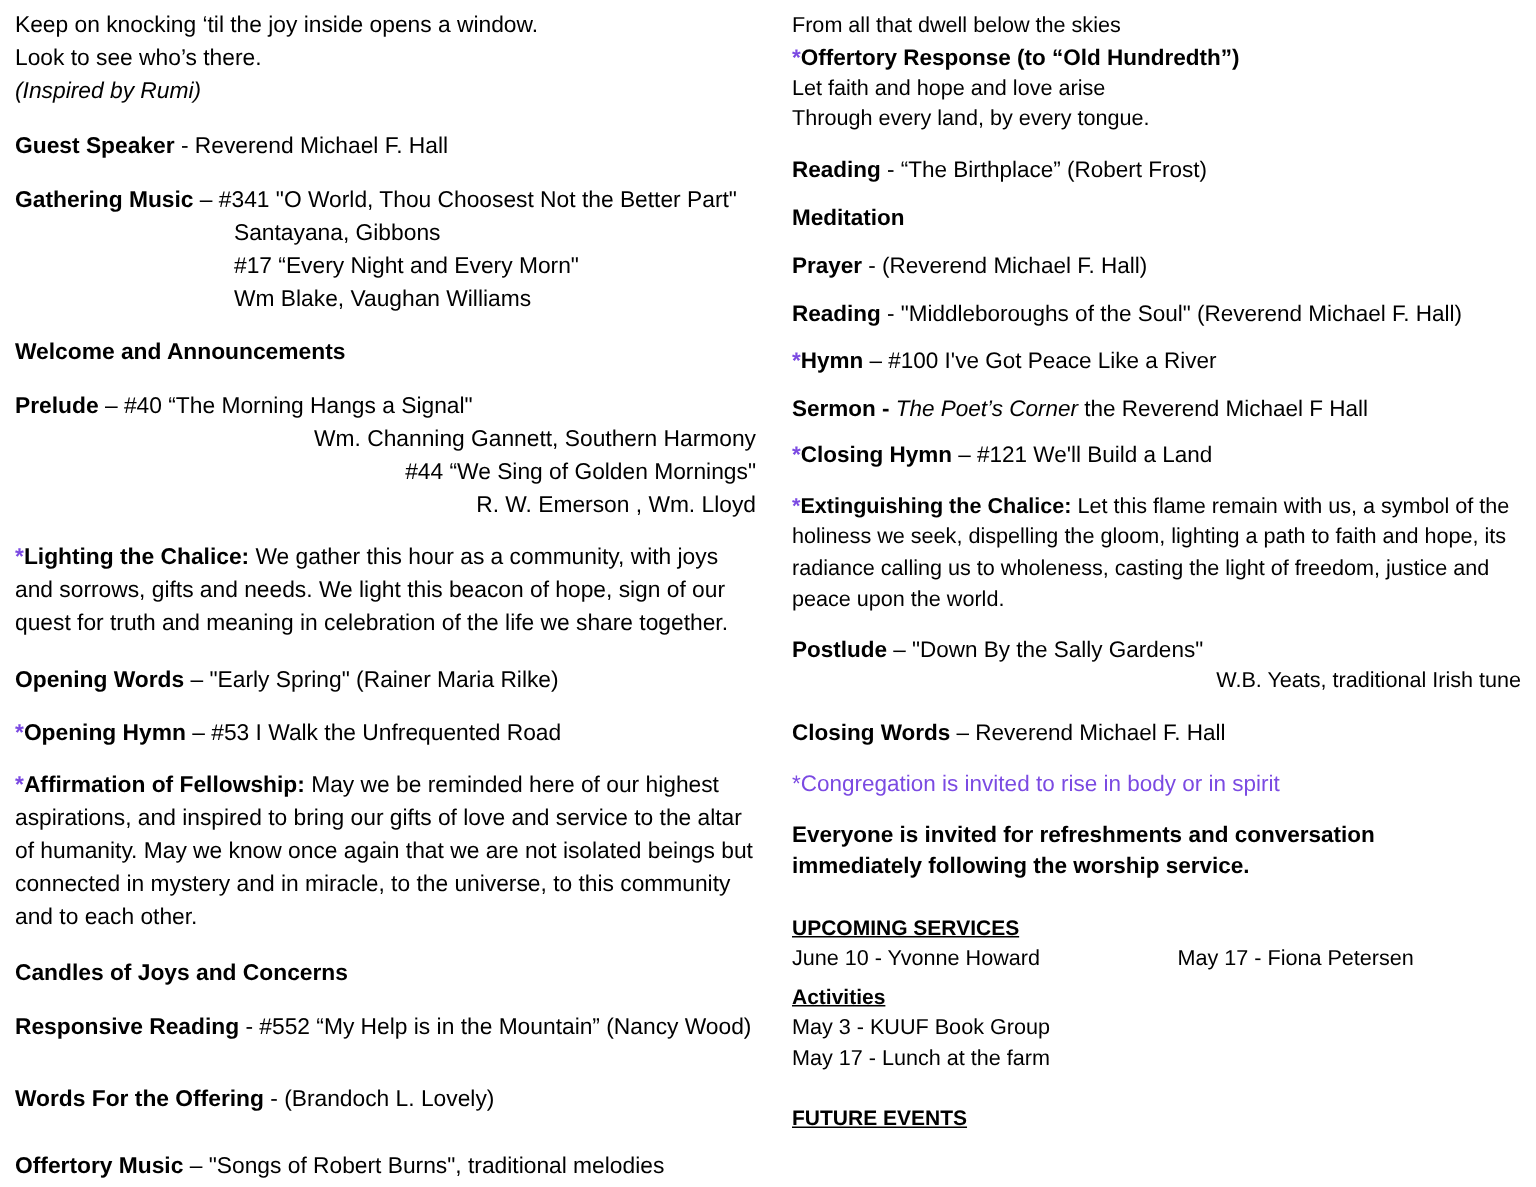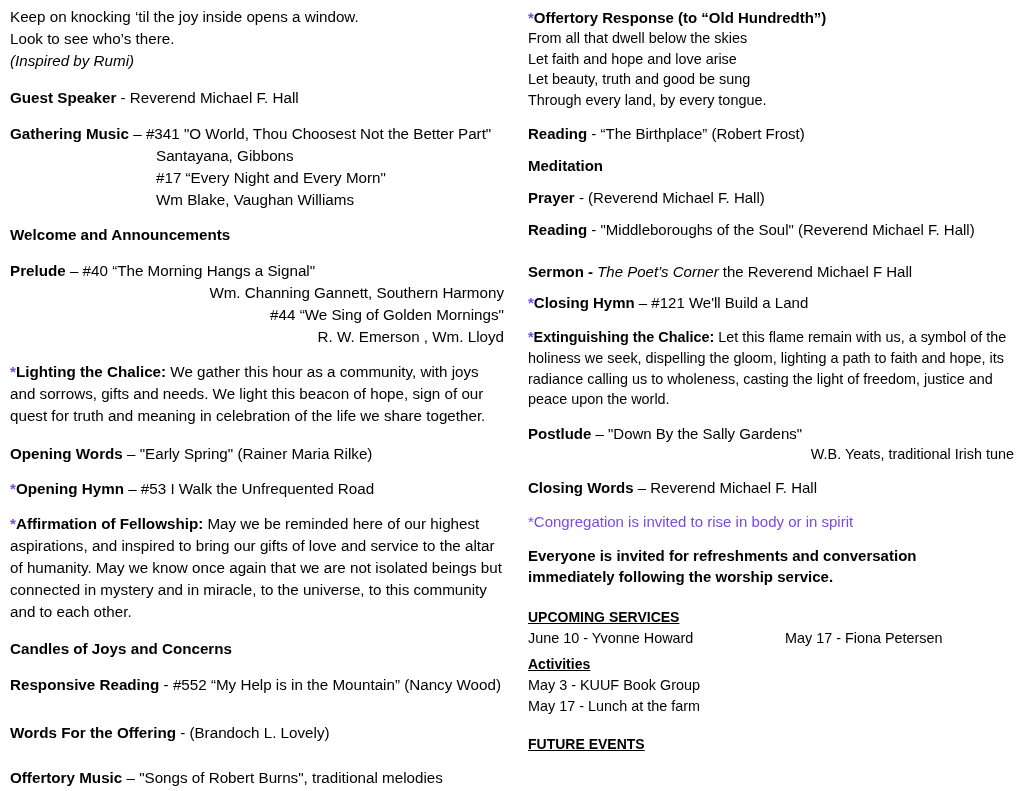--- a/index.html
+++ b/index.html
@@ -167,26 +167,25 @@
     <div class="sp-23"></div>
 
     <div class="line">
       <b>Offertory Music</b><span> – "Songs of Robert Burns", traditional melodies</span>
     </div>
 
   </div>
 
   <div class="col col-right">
 
+    <div class="line">From all that dwell below the skies</div>
     <div class="line line-lg">
       <span class="star">*</span><b>Offertory Response (to “Old Hundredth”)</b>
     </div>
-    <div class="line">From all that dwell below the skies</div>
     <div class="line">Let faith and hope and love arise</div>
-    <div class="line">Let beauty, truth and good be sung</div>
     <div class="line">Through every land, by every tongue.</div>
 
     <div class="sp-13"></div>
 
     <div class="line line-lg">
       <b>Reading</b><span> -  “The Birthplace” (Robert Frost)</span>
     </div>
 
     <div class="sp-11"></div>
 
@@ -201,20 +200,23 @@
     </div>
 
     <div class="sp-11"></div>
 
     <div class="line line-lg">
       <b>Reading</b><span> - "Middleboroughs of the Soul"  (Reverend Michael F. Hall)</span>
     </div>
 
     <div class="sp-10"></div>
 
+    <div class="line line-lg">
+      <span class="star">*</span><b>Hymn</b><span> – #100 I've Got Peace Like a River</span>
+    </div>
 
     <div class="sp-11"></div>
 
     <div class="line line-lg">
       <b>Sermon - </b><i>The Poet’s Corner</i><span>  the Reverend Michael F Hall</span>
     </div>
 
     <div class="sp-10"></div>
 
     <div class="line line-lg">

